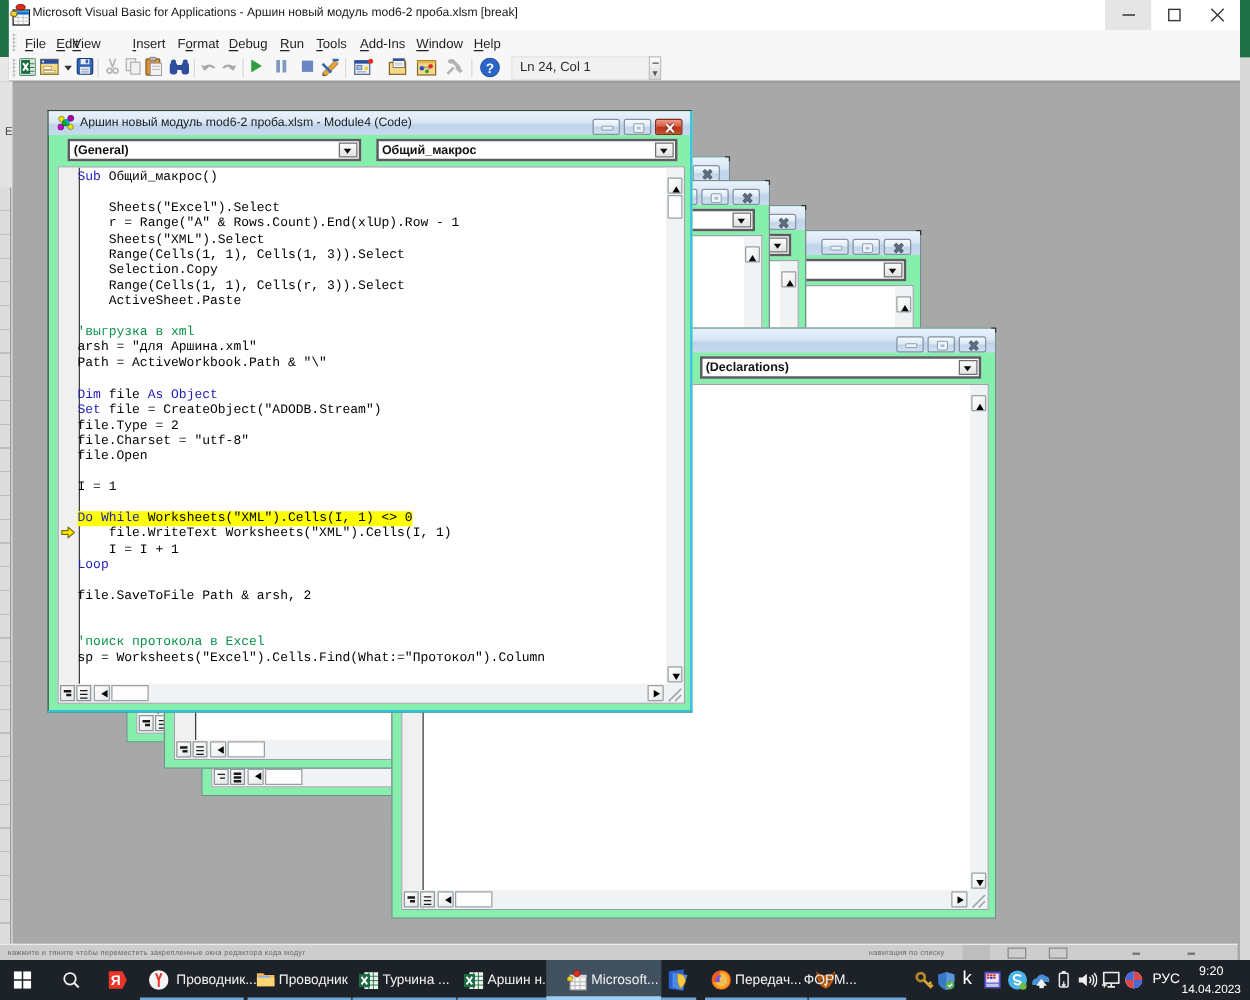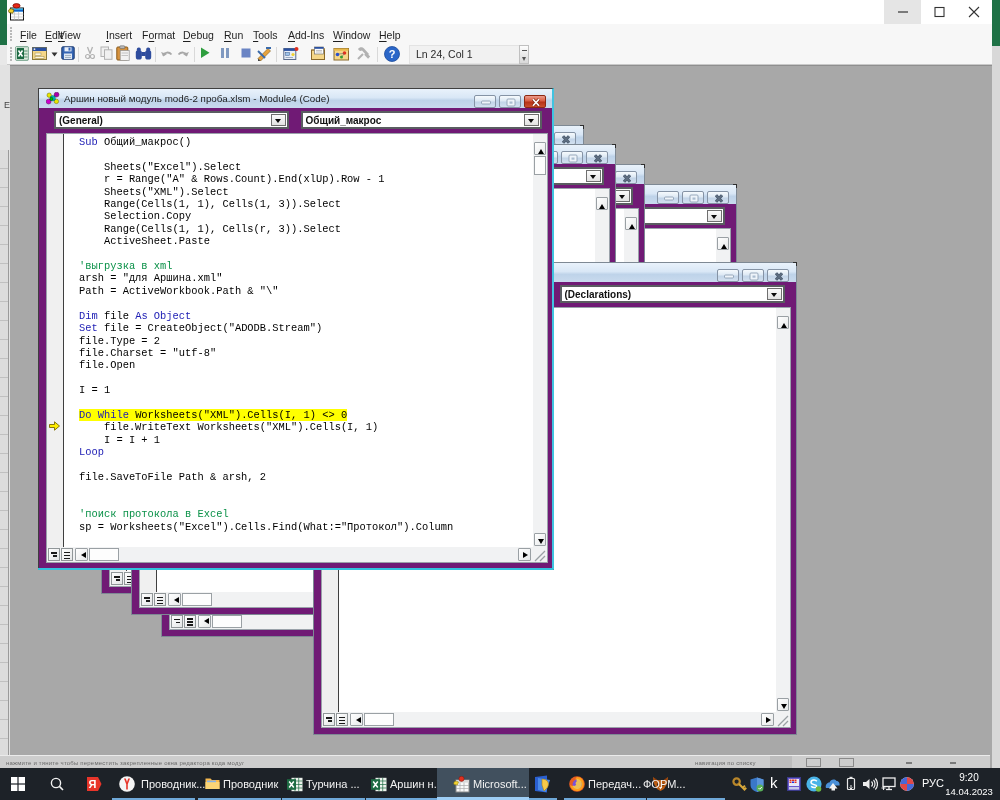--- a/index.html
+++ b/index.html
@@ -21,21 +21,21 @@
 .tsep { position:absolute; top:3px; width:1px; height:15px; background:#d9d9d9; }
 #xlgreen { position:absolute; left:992px; top:0; width:8px; height:46px; background:#1e7145; }
 #xlcol { position:absolute; left:0; top:0; width:7px; height:65px; background:linear-gradient(#1e7145 0, #1e7145 45.5px, #e8e8e8 45.5px, #e8e8e8 65px); }
 #xlleft { position:absolute; left:0; top:65px; width:10px; height:691px; background:#e2e2e2; }
 #xlleft .grid { position:absolute; left:0; top:85px; width:9px; height:606px;
   background:repeating-linear-gradient(#dcdcdc 0, #dcdcdc 18px, #c0c0c0 18px, #c0c0c0 19px); border-right:1px solid #9a9a9a; }
 #xlleft .eee { position:absolute; left:4px; top:35px; font-size:9px; color:#444; }
 #xlgray { position:absolute; left:992px; top:46px; width:8px; height:722px; background:#d8d8d8; }
 #mdi { position:absolute; left:0; top:65px; width:992px; height:703px; background:#a8a8a8; overflow:hidden; }
 #mditopline { position:absolute; left:0; top:0; width:992px; height:1px; background:#8f8f8f; }
-.vbw { position:absolute; background:#701a75; border:1px solid #7e8994; }
+.vbw { position:absolute; background:#86efac; border:1px solid #7e8994; }
 .vbw .notch { position:absolute; top:-1px; right:-1px; width:4px; height:4px; background:#2e2e2e; }
 .vbw.active { border-color:#3f3f3f; border-right:2px solid #40c3e0; }
 .vbw.active:after { content:""; position:absolute; left:-1px; right:-1px; bottom:-1px; height:2.5px; background:#32c0dd; }
 .ttl { position:absolute; left:0; top:0; right:0; height:19px;
   background:linear-gradient(#e9f2fb 0%, #d9e7f6 45%, #bed3e9 60%, #c9daee 100%); }
 .ttl .cap { position:absolute; left:25px; top:4px; font-size:9.8px; color:#1b1b1b; white-space:nowrap; }
 .wb { position:absolute; top:6px; width:22px; height:13px; border:1px solid #8593a5; border-radius:2px;
   background:linear-gradient(#f6fafd, #dde9f4 45%, #c2d4e8 55%, #d3e1f0); }
 .wb svg { position:absolute; left:0; top:0; }
 .wb.close-active { background:linear-gradient(#eb9c8d, #d95d42 45%, #b63317 55%, #ca4f2e); border-color:#8c2913; }
@@ -70,20 +70,21 @@
 .tbtxt { position:absolute; font-size:11px; color:#f2f2f2; white-space:nowrap; }
 .uline { position:absolute; top:29.5px; height:2.5px; background:#6fa8d8; }
 .tray { position:absolute; font-size:11px; color:#fff; }
 #clock1 { position:absolute; left:948px; top:4px; width:42px; text-align:center; font-size:10px; color:#fff; }
 #clock2 { position:absolute; left:944px; top:18px; width:50px; text-align:center; font-size:9.5px; color:#fff; }
 </style>
 </head>
 <body>
 <div id="app">
   <div id="titlebar">
+    <span class="txt">Microsoft Visual Basic for Applications - Аршин новый модуль mod6-2 проба.xlsm [break]</span>
 <svg style="position:absolute;left:1px;top:3px" width="17" height="18" viewBox="0 0 17 18">
 <rect x="2.5" y="5" width="13" height="12" fill="#fdfdfd" stroke="#111" stroke-width="1"></rect>
 <rect x="3" y="5.5" width="12" height="3" fill="#28a8e8"></rect>
 <rect x="3" y="7" width="12" height="1.5" fill="#1060c8"></rect>
 <line x1="6.5" y1="9" x2="6.5" y2="16.5" stroke="#c8c8c8" stroke-width="0.8"></line>
         <line x1="10.5" y1="9" x2="10.5" y2="16.5" stroke="#c8c8c8" stroke-width="0.8"></line>
 <line x1="3" y1="11" x2="15.5" y2="11" stroke="#c8c8c8" stroke-width="0.8"></line>
         <line x1="3" y1="14" x2="15.5" y2="14" stroke="#c8c8c8" stroke-width="0.8"></line>
 <ellipse cx="8.5" cy="2.8" rx="3.6" ry="2.2" fill="#e82818" stroke="#7a1008" stroke-width="0.8"></ellipse>
 <path d="M1 9.5 C0 7.5, 1 5.5, 3.2 5.8 L6 6.8 L4.8 10.2 L2 9.8 Z" fill="#f2d230" stroke="#6a5a10" stroke-width="0.8"></path>
@@ -545,21 +546,21 @@
       </div>
       <div class="combo" style="left:15px;top:22px;width:234.5px;">
         <span class="ctext">(General)</span>
         <div class="cbtn"></div>
       </div>
       <div class="codearea" style="left:7px;top:43.5px;width:502px;height:430.5px;">
         <div class="cmargin"></div>
         <svg style="position:absolute;left:1px;top:287.2px" width="13" height="10" viewBox="0 0 12 10">
 <path d="M1 3.5 L6 3.5 L6 0.8 L11 5 L6 9.2 L6 6.5 L1 6.5 Z" fill="#ffee00" stroke="#7a6a00" stroke-width="0.9"></path>
         </svg>
-        <pre class="code" style="left:32px;top:2.5px;"><span class="k">Sub</span> Общий_макрос()
+        <pre class="code" style="left:15px;top:2.5px;"><span class="k">Sub</span> Общий_макрос()
 
     Sheets("Excel").Select
     r = Range("A" &amp; Rows.Count).End(xlUp).Row - 1
     Sheets("XML").Select
     Range(Cells(1, 1), Cells(1, 3)).Select
     Selection.Copy
     Range(Cells(1, 1), Cells(r, 3)).Select
     ActiveSheet.Paste
 
 <span class="c">'выгрузка в xml</span>

